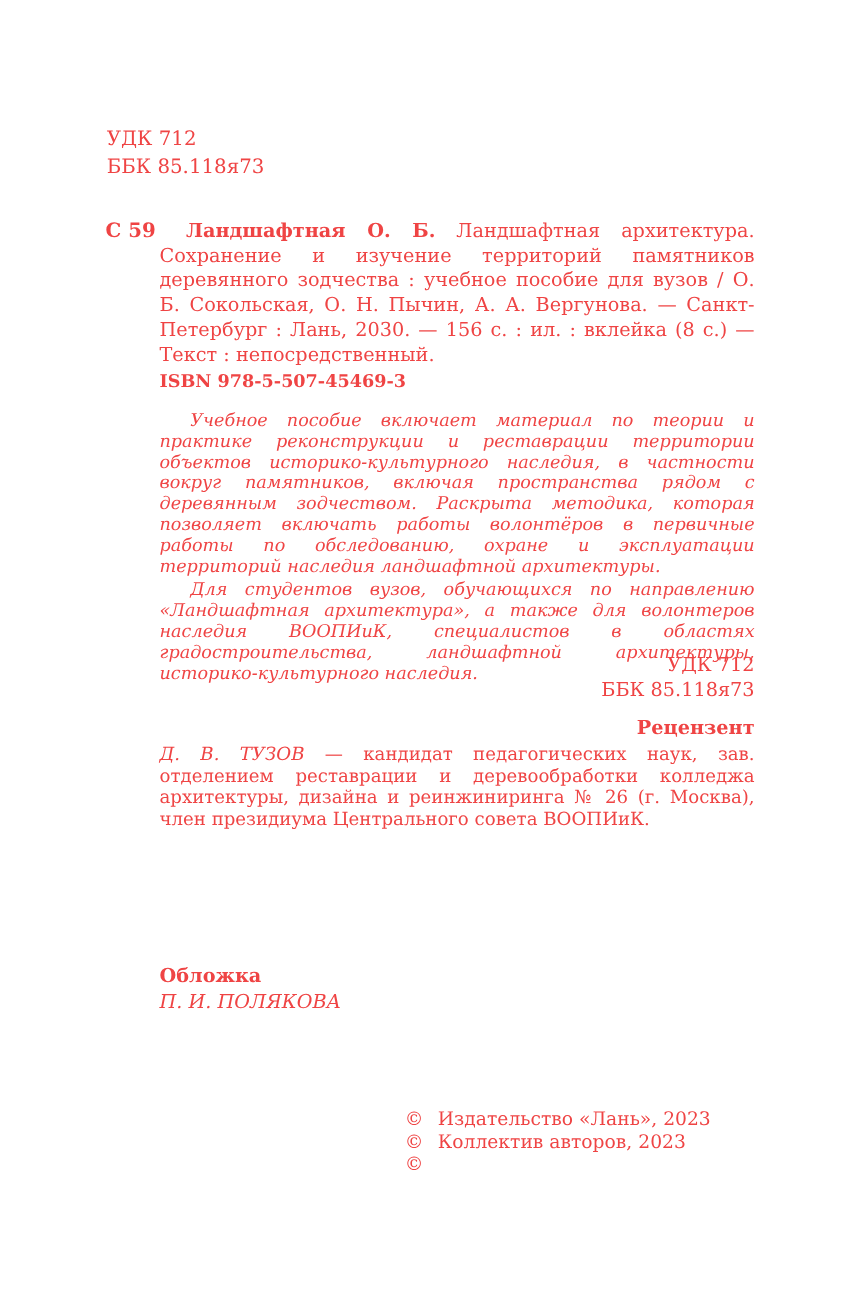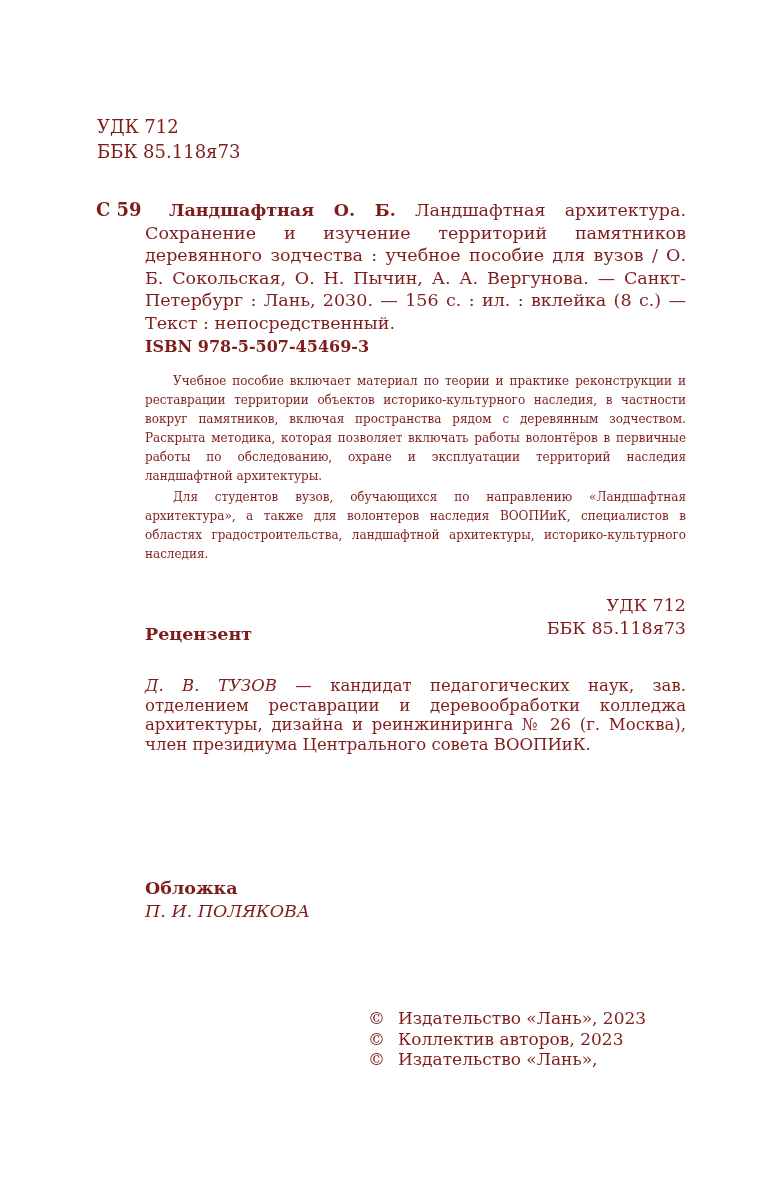--- a/index.html
+++ b/index.html
@@ -5,21 +5,21 @@
   html, body {
     margin: 0;
     padding: 0;
     background: #ffffff;
   }
   .page {
     position: relative;
     width: 768px;
     height: 1182px;
     background: #ffffff;
-    color: #7f1d1d;
+    color: #ef4444;
     font-family: "DejaVu Serif", serif;
     overflow: hidden;
   }
   .abs { position: absolute; }
 
   
   .udk-top {
     left: 97px; top: 114px;
     font-size: 18px; line-height: 25px;
   }
@@ -43,38 +43,39 @@
   .bold { font-weight: bold; }
   .italic { font-style: italic; }
 
   .isbn {
     left: 145px; top: 337px;
     font-size: 16px; font-weight: bold;
   }
 
   .annotation {
     left: 145px; top: 372px; width: 541px;
-    font-size: 12px; line-height: 19px;
+    font-size: 16px; line-height: 19px;
     text-align: justify;
+    font-style: italic;
   }
   .annotation p {
     margin: 0;
     text-indent: 28px;
   }
   .annotation p + p { margin-top: 2px; }
 
   .udk-right {
     left: 420px; top: 594px; width: 266px;
     font-size: 17.5px; line-height: 22.5px;
     text-align: right;
   }
 
   .reviewer-heading {
-    left: 145px; top: 624px; width: 541px;
-    text-align: left;
+    left: 145px; top: 652px; width: 541px;
+    text-align: right;
     font-weight: bold; font-size: 17.5px;
   }
   .reviewer-text {
     left: 145px; top: 676px; width: 541px;
     font-size: 16.5px; line-height: 19.5px;
     text-align: justify;
   }
 
   .cover-block {
     left: 145px; top: 877px; width: 541px;
@@ -134,17 +135,16 @@
     <div class="copyright-item">
       <span class="copyright-symbol">©</span>
       <span>Издательство «Лань», 2023</span>
     </div>
     <div class="copyright-item">
       <span class="copyright-symbol">©</span>
       <span>Коллектив авторов, 2023</span>
     </div>
     <div class="copyright-item">
       <span class="copyright-symbol">©</span>
-      <span>Издательство «Лань»,</span>
     </div>
   </div>
 
 </div>
 
 </body></html>

